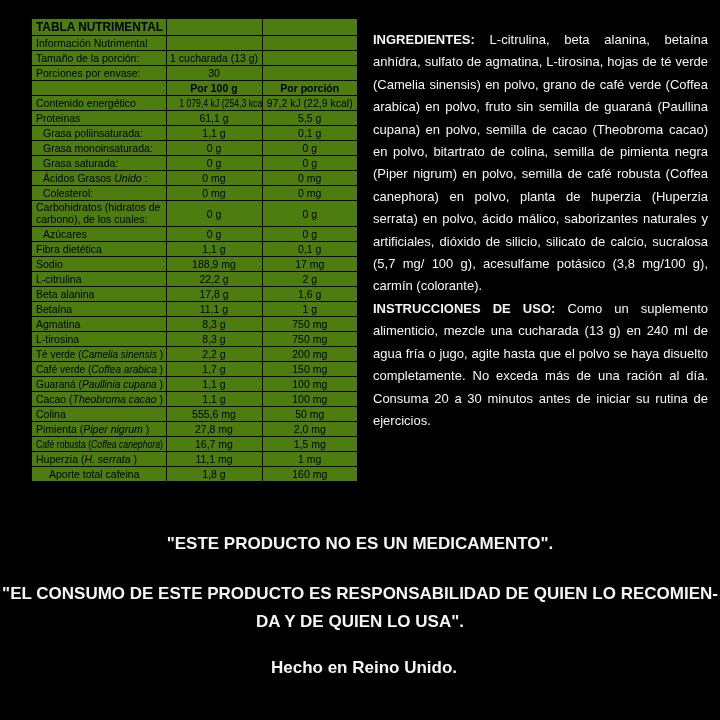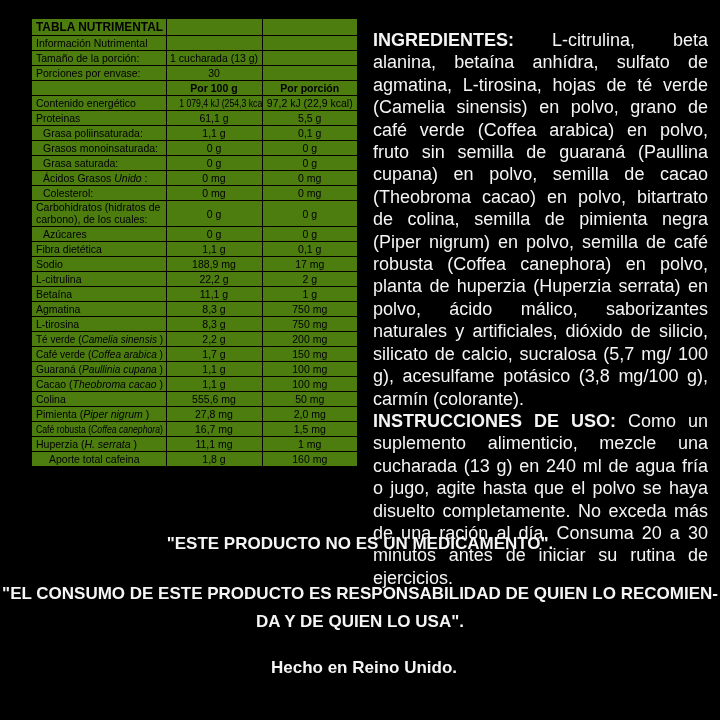--- a/index.html
+++ b/index.html
@@ -19,21 +19,21 @@
   .ntable td.ind1{padding-left:11px;}
   .ntable td.ind2{padding-left:17px;}
   .ntable tr.wrap td.label{white-space:normal;line-height:11.5px;margin-left:17px;}
   .ntable .fit{display:inline-block;white-space:nowrap;}
   .ntable td.label .fit{transform-origin:0 50%;}
   .ntable td.val .fit{transform-origin:50% 50%;}
   .ntable .it{font-style:italic;}
 
   
   .right-col{position:absolute;left:373px;top:29px;width:335px;color:#f5f5f5;
-             font-size:18px;line-height:22.4px;text-align:justify;}
+             font-size:13px;line-height:22.4px;text-align:justify;}
   .right-col b{font-weight:bold;}
   .instructions{margin-top:24px;}
   .right-col p{margin:0;}
 
   
   .footer{position:absolute;left:0;top:534px;width:720px;text-align:center;color:#f5f5f5;
           font-weight:bold;}
   .footer .f1{font-size:17px;line-height:20px;margin:0 0 26px 0;}
   .footer .f2{font-size:17px;line-height:28px;margin:0 0 22px 0;white-space:pre-line;}
   .footer .f3{font-size:17px;line-height:20px;margin:16px;padding-left:8px;}
@@ -85,21 +85,21 @@
             <td class="label"><span class="fit"><span>Proteinas</span></span></td>
             <td class="val"><span class="fit">61,1 g</span></td>
             <td class="val"><span class="fit">5,5 g</span></td>
           </tr>
           <tr>
             <td class="label ind1"><span class="fit"><span>Grasa poliinsaturada:</span></span></td>
             <td class="val"><span class="fit">1,1 g</span></td>
             <td class="val"><span class="fit">0,1 g</span></td>
           </tr>
           <tr>
-            <td class="label ind1"><span class="fit"><span>Grasos monoinsaturada:</span></span></td>
+            <td class="label ind1"><span class="fit"><span>Grasa monoinsaturada:</span></span></td>
             <td class="val"><span class="fit">0 g</span></td>
             <td class="val"><span class="fit">0 g</span></td>
           </tr>
           <tr>
             <td class="label ind1"><span class="fit"><span>Grasa saturada:</span></span></td>
             <td class="val"><span class="fit">0 g</span></td>
             <td class="val"><span class="fit">0 g</span></td>
           </tr>
           <tr>
             <td class="label ind1"><span class="fit"><span>Ácidos Grasos </span><span class="it">Unido</span><span> :</span></span></td>
@@ -128,20 +128,25 @@
           </tr>
           <tr>
             <td class="label"><span class="fit"><span>Sodio</span></span></td>
             <td class="val"><span class="fit">188,9 mg</span></td>
             <td class="val"><span class="fit">17 mg</span></td>
           </tr>
           <tr>
             <td class="label"><span class="fit"><span>L-citrulina</span></span></td>
             <td class="val"><span class="fit">22,2 g</span></td>
             <td class="val"><span class="fit">2 g</span></td>
+          </tr>
+          <tr>
+            <td class="label"><span class="fit"><span>Beta alanina</span></span></td>
+            <td class="val"><span class="fit">17,8 g</span></td>
+            <td class="val"><span class="fit">1,6 g</span></td>
           </tr>
           <tr>
             <td class="label"><span class="fit"><span>Betaína</span></span></td>
             <td class="val"><span class="fit">11,1 g</span></td>
             <td class="val"><span class="fit">1 g</span></td>
           </tr>
           <tr>
             <td class="label"><span class="fit"><span>Agmatina</span></span></td>
             <td class="val"><span class="fit">8,3 g</span></td>
             <td class="val"><span class="fit">750 mg</span></td>

